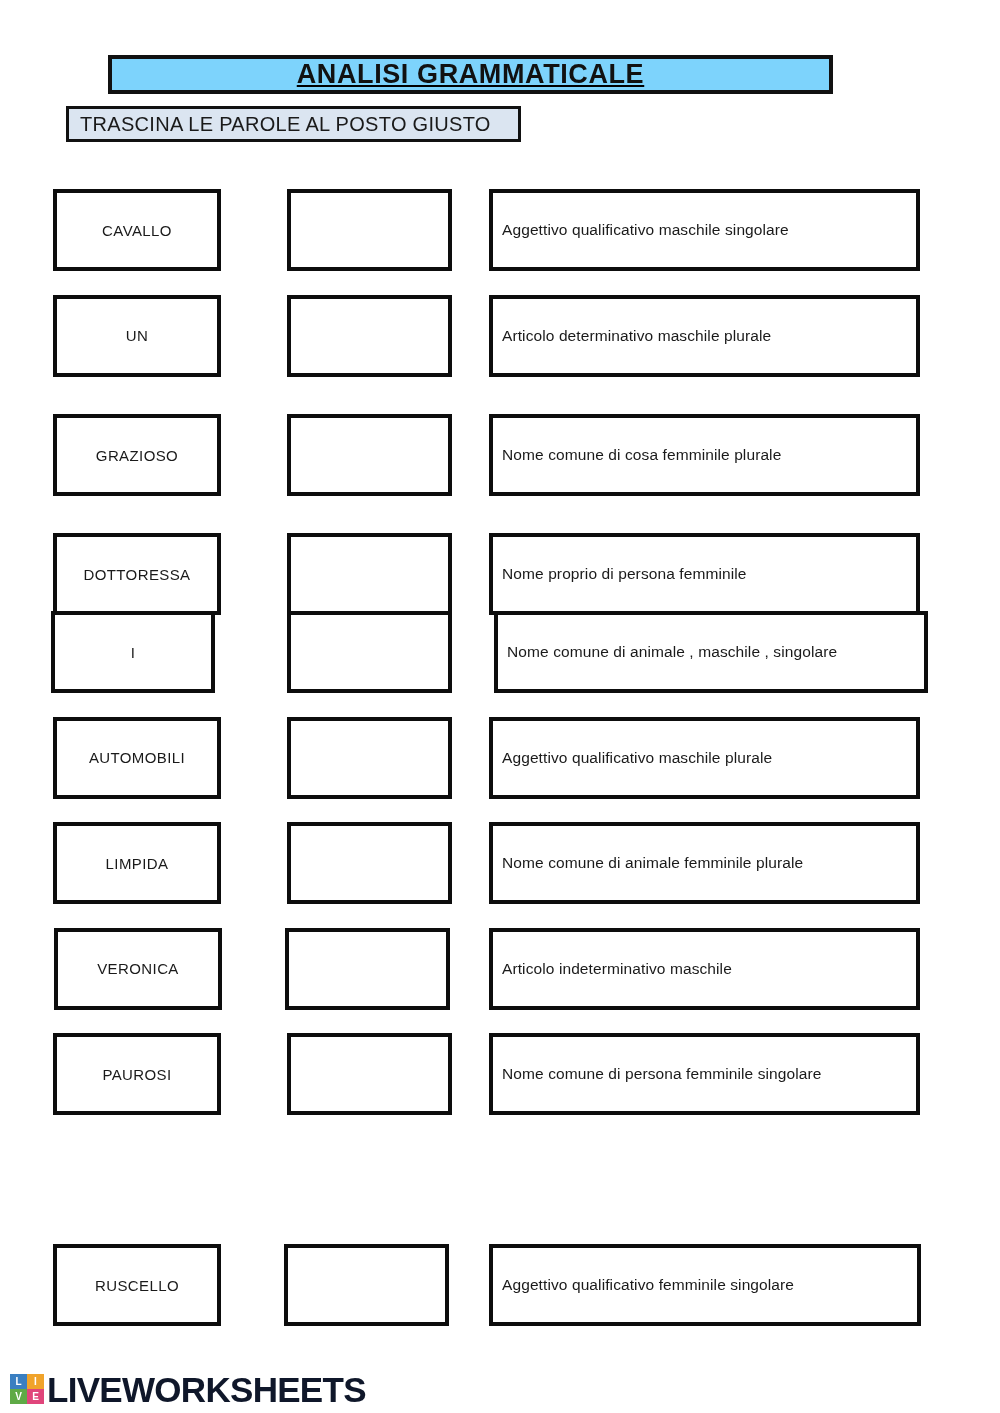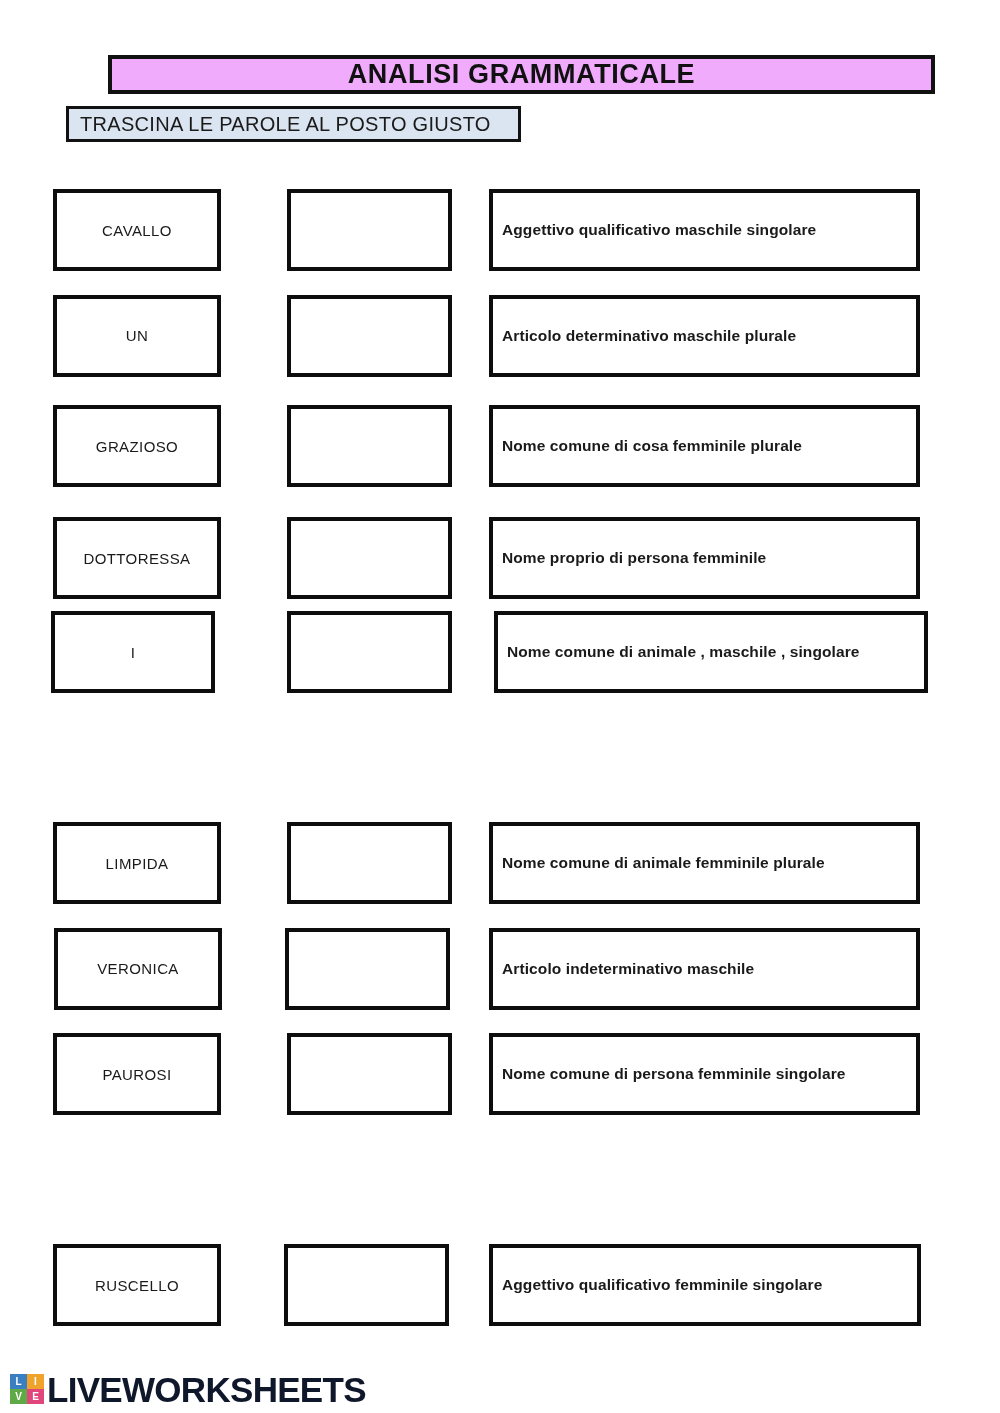--- a/index.html
+++ b/index.html
@@ -24,27 +24,28 @@
     top: 0;
     width: 1000px;
     height: 1413px;
   }
 
   
   .title-banner {
     position: absolute;
     left: 108px;
     top: 55px;
-    width: 827px;
+    width: 725px;
     height: 39px;
-    background: #f0abfc;
+    background: #7dd3fc;
     border: 4px solid #111111;
     display: flex;
     align-items: center;
     justify-content: center;
+    text-decoration: underline;
   }
   .title-text {
     font-size: 27px;
     font-weight: bold;
     letter-spacing: 0.6px;
     line-height: 1;
     color: #111111;
     white-space: nowrap;
   }
 
@@ -118,21 +119,20 @@
     left: 489px;
     width: 431px;
     justify-content: flex-start;
     padding-left: 9px;
   }
   .def-text {
     font-size: 15.5px;
     letter-spacing: 0.1px;
     color: #1a1a1a;
     white-space: nowrap;
-    font-weight: bold;
   }
 
   
   .row.nudge-left .word-box { left: 51px; width: 164px; }
   .row.nudge-left .def-box  { left: 494px; width: 434px; }
   .row.nudge-a .word-box    { left: 54px; }
   .row.nudge-a .drop-box    { left: 285px; }
   .row.nudge-b .drop-box    { left: 284px; }
   .row.nudge-b .def-box     { left: 489px; width: 432px; }
 
@@ -204,51 +204,62 @@
         <div class="word-box">
           <span class="word-text">UN</span>
         </div>
         <div class="drop-box">
           <span class="word-text"></span>
         </div>
         <div class="def-box">
           <span class="def-text">Articolo determinativo maschile plurale</span>
         </div>
       </div>
-      <div class="row" style="top: 369px;">
+      <div class="row" style="top: 378px;">
         <div class="word-box">
           <span class="word-text">GRAZIOSO</span>
         </div>
         <div class="drop-box">
           <span class="word-text"></span>
         </div>
         <div class="def-box">
           <span class="def-text">Nome comune di cosa femminile plurale</span>
         </div>
       </div>
-      <div class="row" style="top: 481px; padding-left: 39px;">
+      <div class="row" style="top: 497px; padding-left: 39px;">
         <div class="word-box">
           <span class="word-text">DOTTORESSA</span>
         </div>
         <div class="drop-box">
           <span class="word-text"></span>
         </div>
         <div class="def-box">
           <span class="def-text">Nome proprio di persona femminile</span>
         </div>
       </div>
       <div class="row nudge-left" style="top: 575px;">
         <div class="word-box">
           <span class="word-text">I</span>
         </div>
         <div class="drop-box">
           <span class="word-text"></span>
         </div>
         <div class="def-box">
           <span class="def-text">Nome comune di animale , maschile , singolare</span>
+        </div>
+      </div>
+      <div class="row" style="top: 680.5px;">
+        <div class="word-box">
+          <span class="word-text">AUTOMOBILI</span>
+        </div>
+        <div class="drop-box">
+          <span class="word-text"></span>
+        </div>
+        <div class="def-box">
+          <span class="def-text">Aggettivo qualificativo maschile plurale</span>
         </div>
       </div>
       <div class="row" style="top: 786px;">
         <div class="word-box">
           <span class="word-text">LIMPIDA</span>
         </div>
         <div class="drop-box">
           <span class="word-text"></span>
         </div>
         <div class="def-box">

